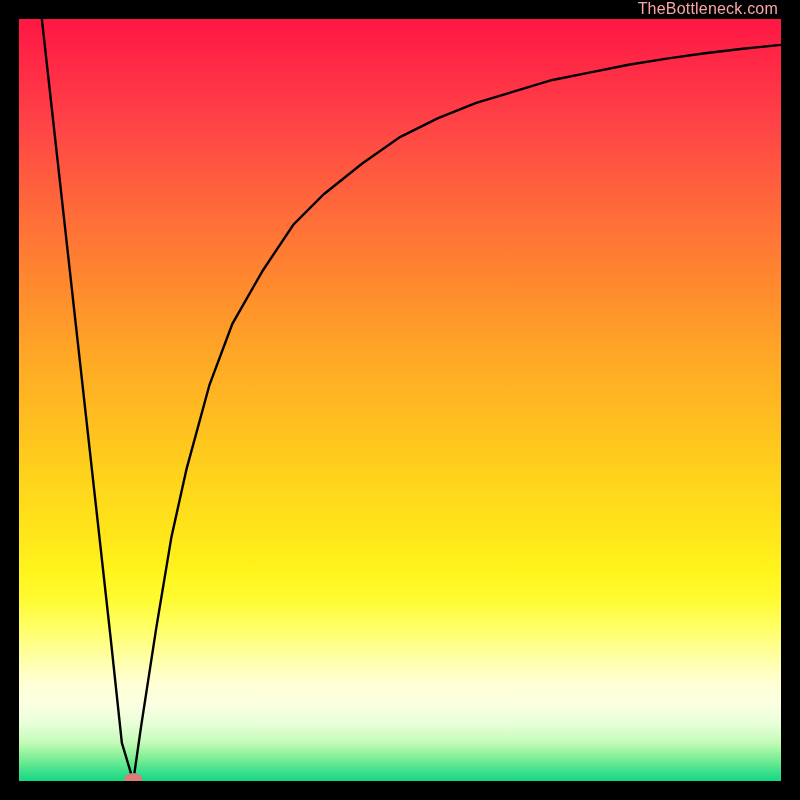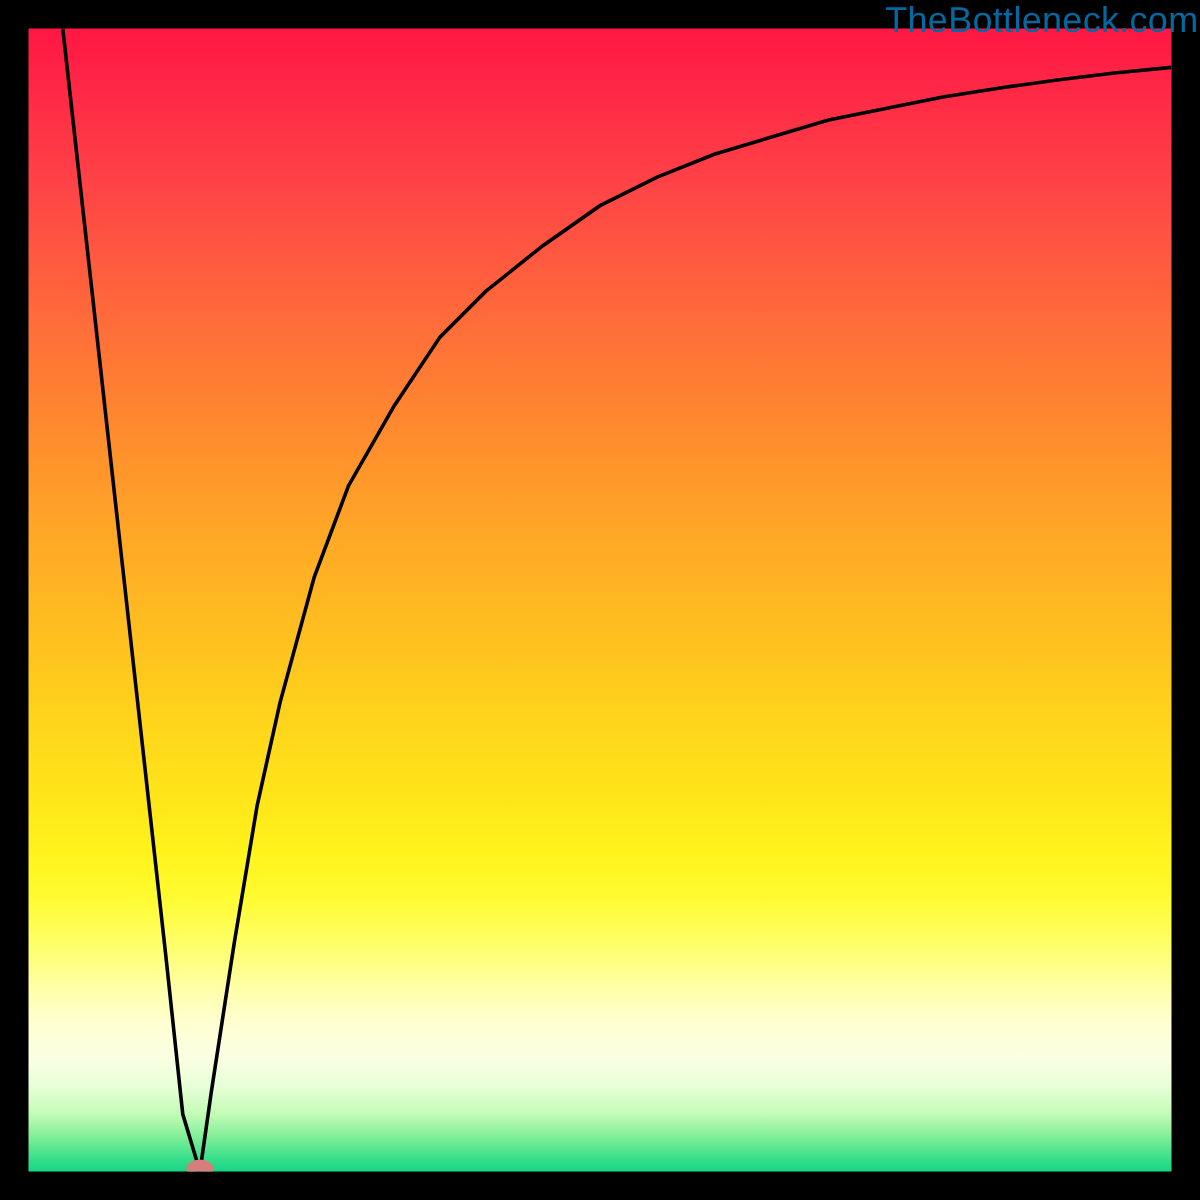--- a/index.html
+++ b/index.html
@@ -52,23 +52,23 @@
   }
   .curve-svg {
     position: absolute;
     inset: 0;
     width: 100%;
     height: 100%;
   }
   .watermark {
     position: absolute;
     top: 0px;
-    right: 1px;
-    color: #0369a1;
-    font-size: 24px;
+    right: 22px;
+    color: #fca5a5;
+    font-size: 16px;
     font-weight: 400;
     letter-spacing: 0.2px;
   }
 </style>
 </head>
 <body>
 
 <div class="frame">
   <div class="plot-area">
     <div class="gradient-bg"></div>

